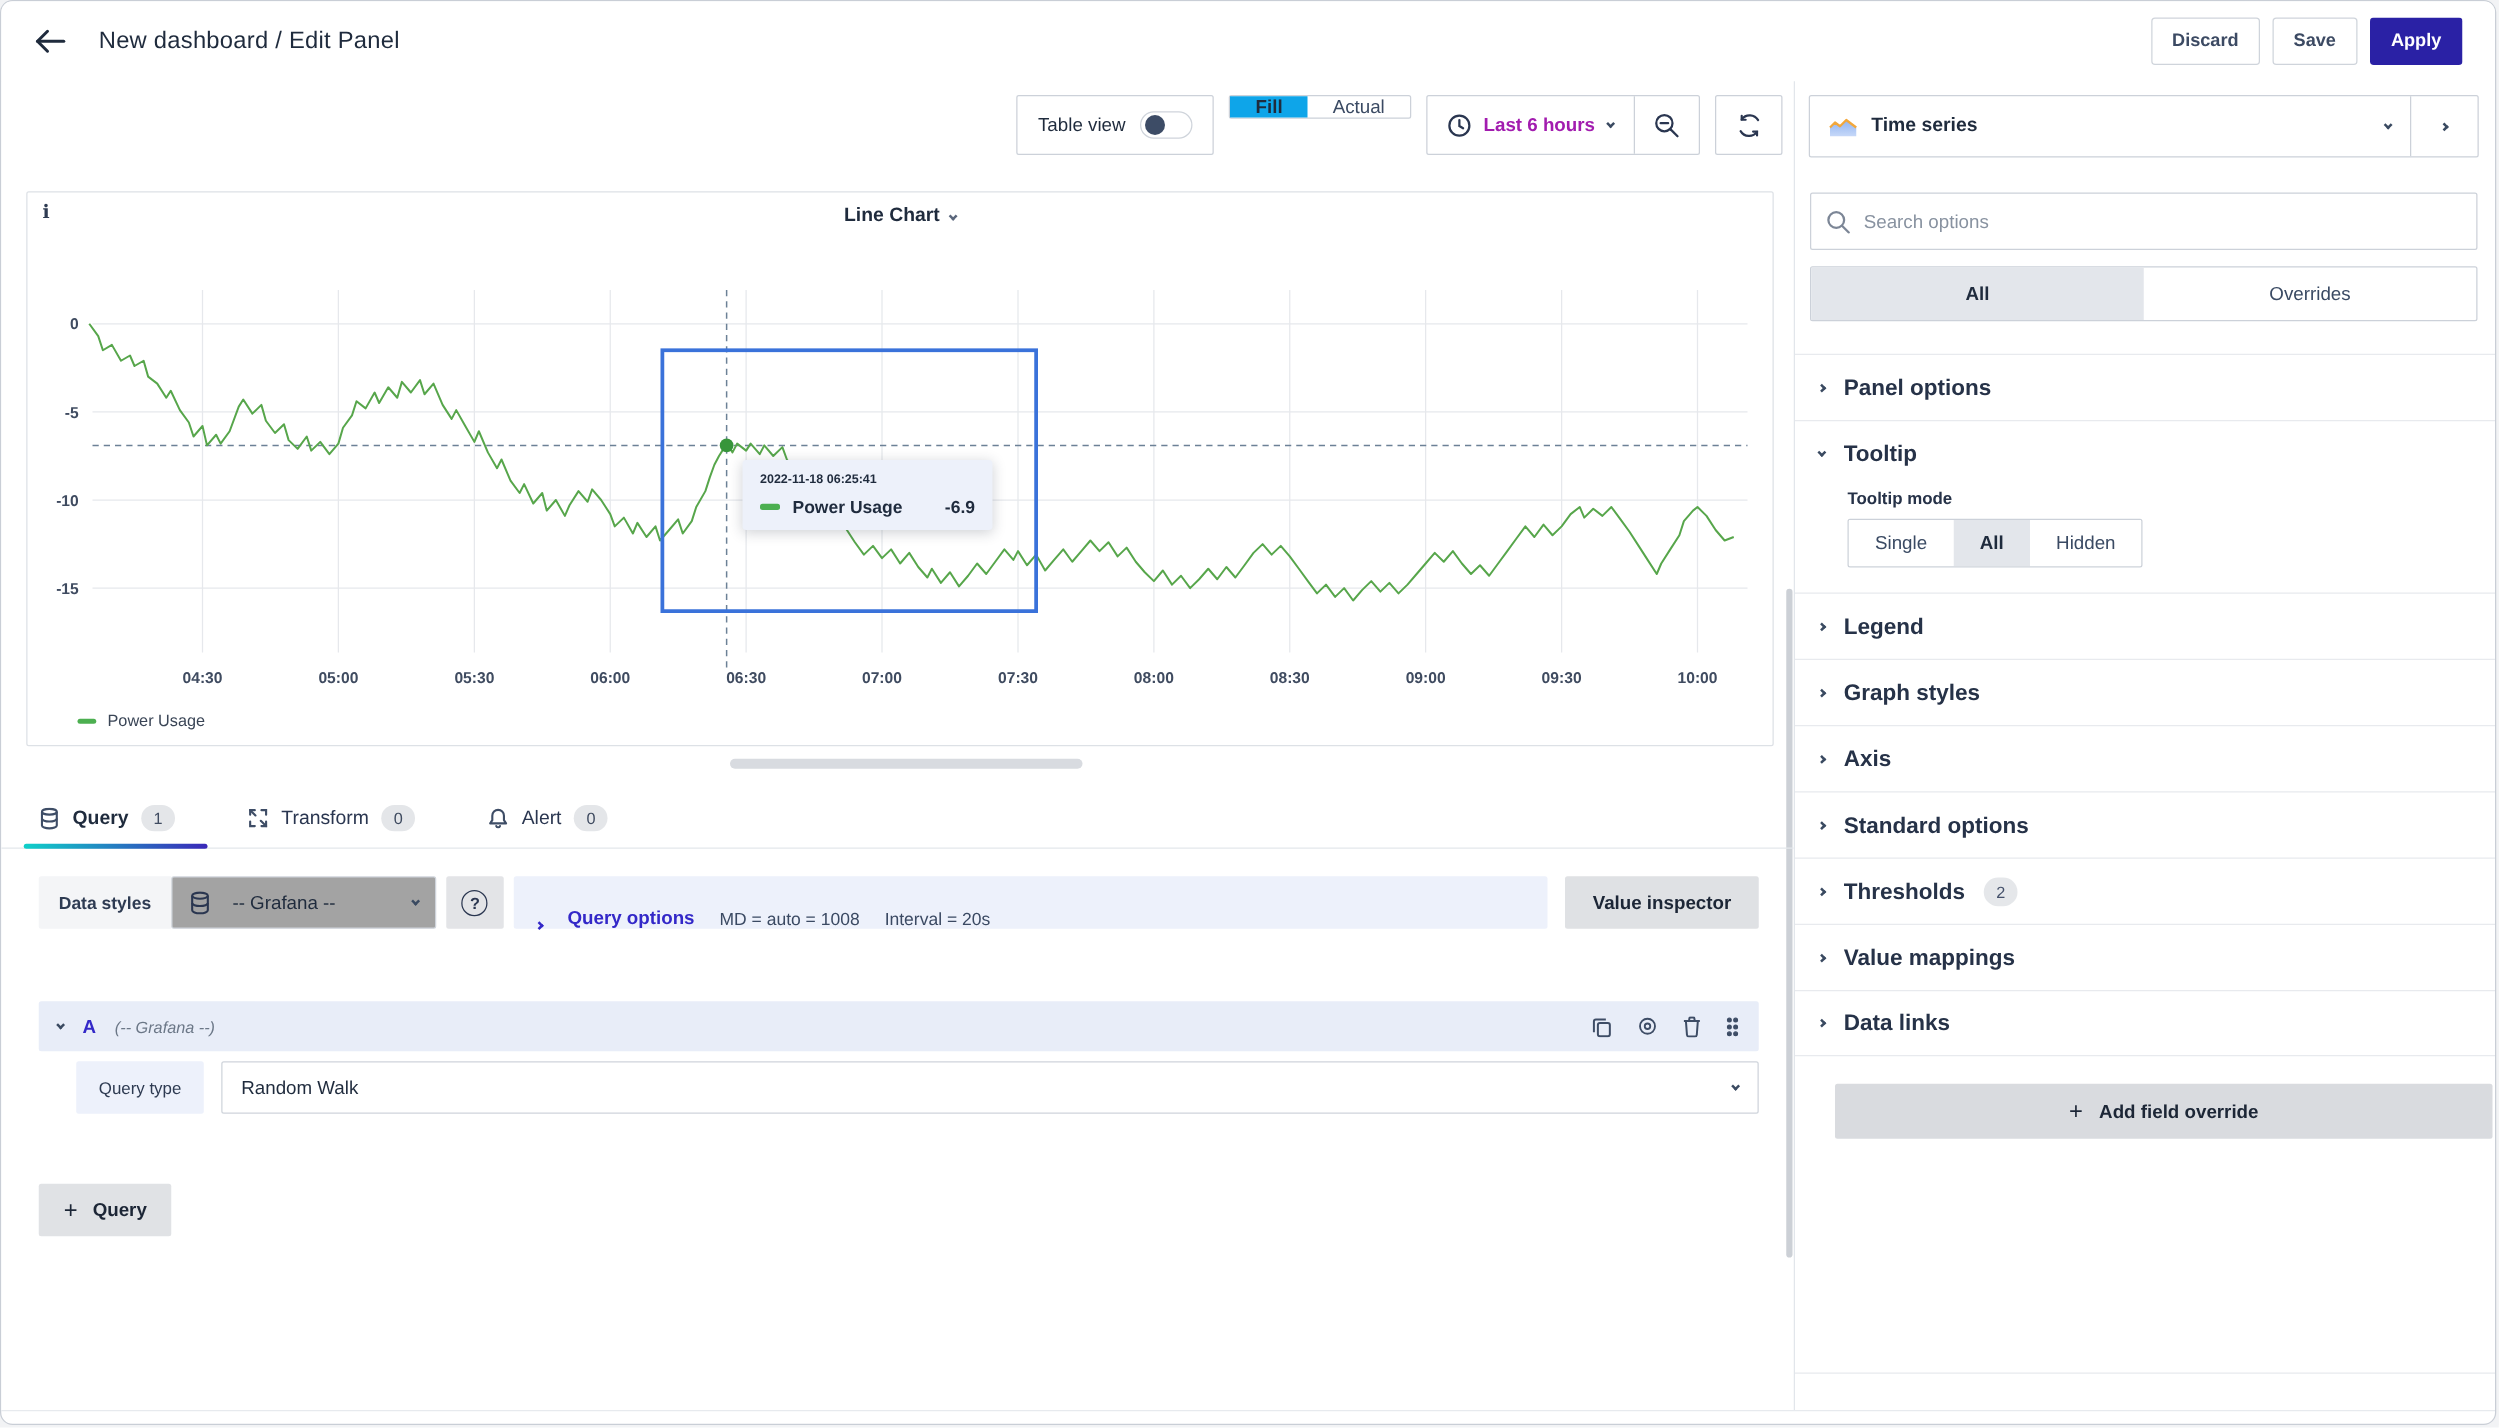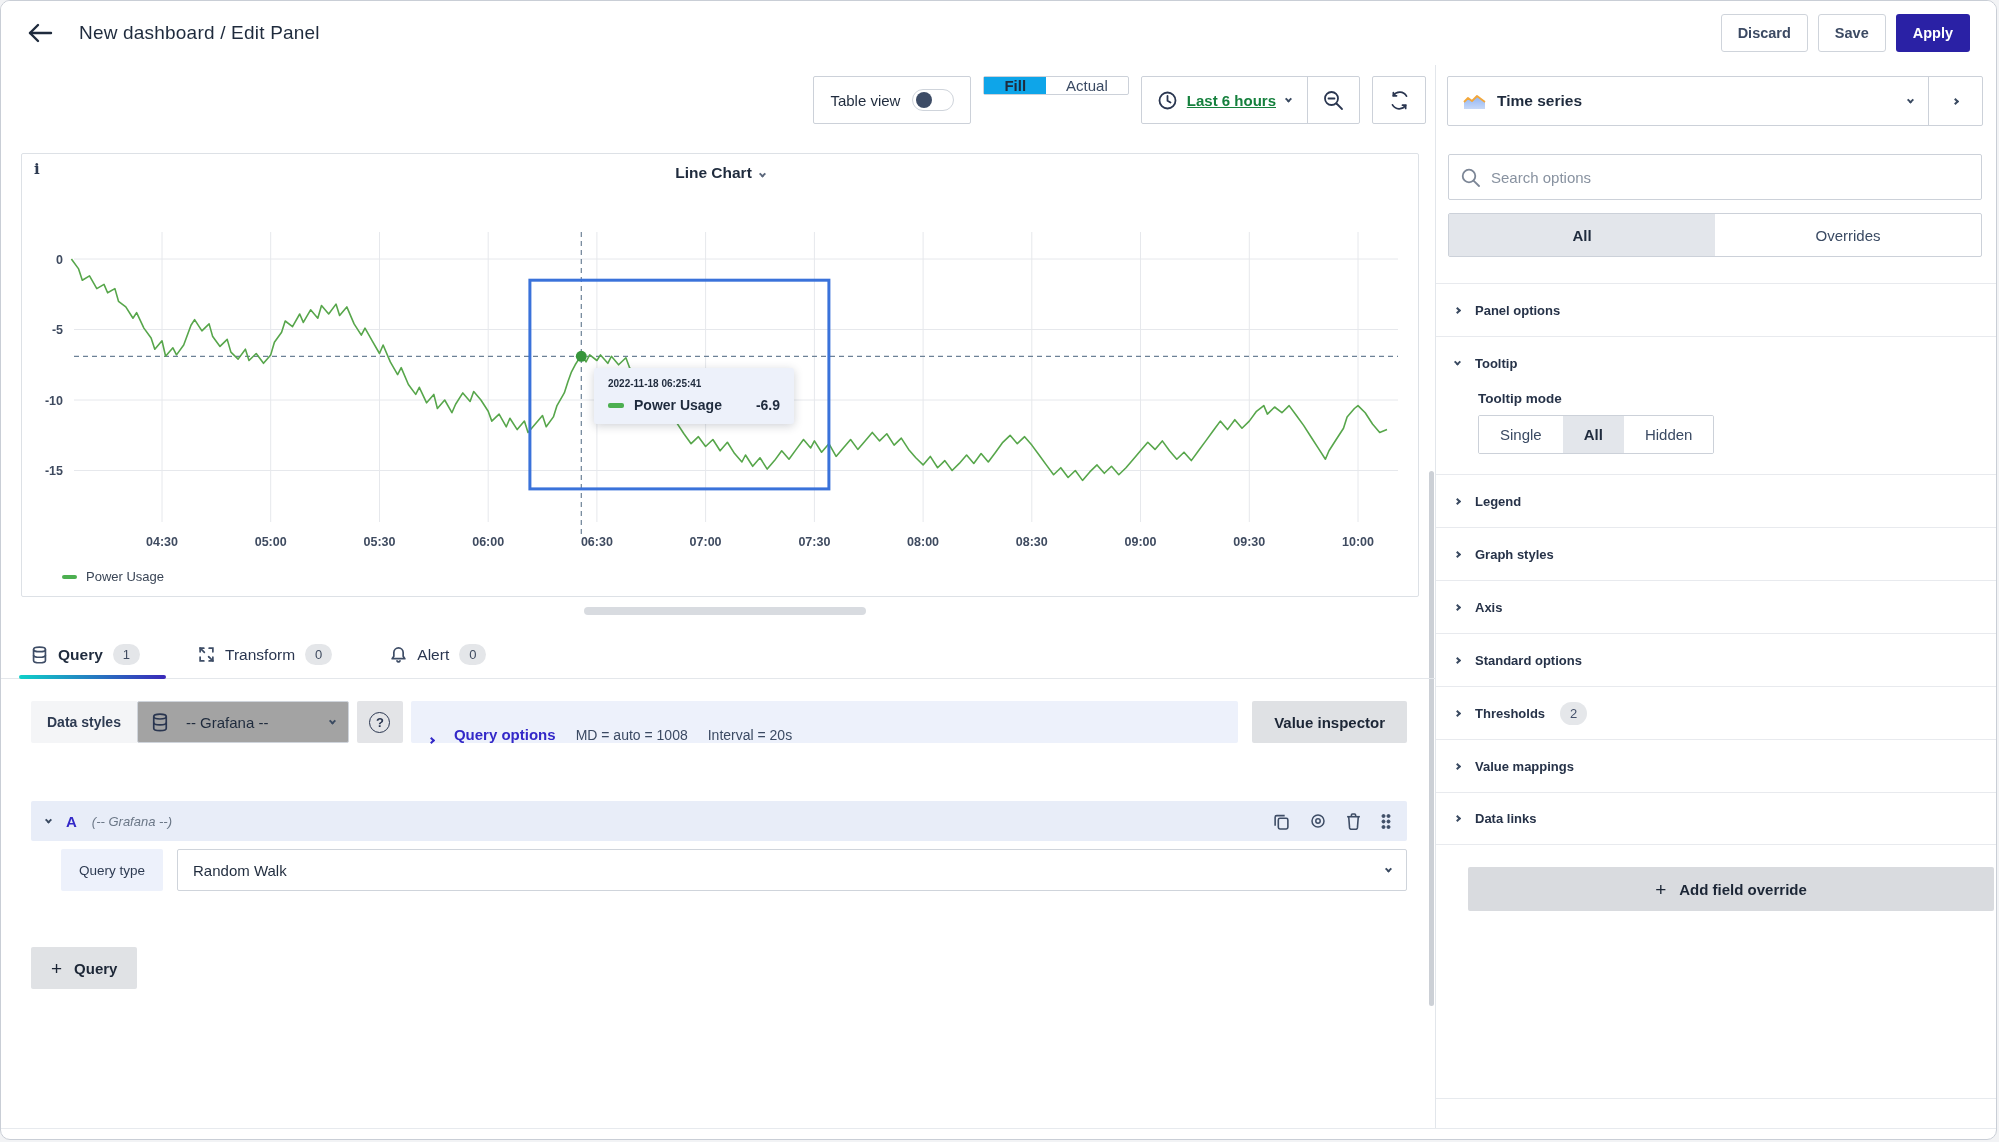--- a/index.html
+++ b/index.html
@@ -27,21 +27,21 @@
             background:#fff; height:48px; }
   .tb-label { font-size:15px; color:#1f2b3d; }
   .tableview { padding:0 16px; gap:12px; cursor:pointer; }
   .toggle { width:42px; height:22px; border:1px solid #cfd4db; border-radius:12px; position:relative; background:#fff; }
   .toggle .knob { position:absolute; left:3px; top:2px; width:16px; height:16px; border-radius:50%; background:#3d4c66; }
   .seg { display:flex; height:100%; align-items:stretch; }
   .seg > div { display:flex; align-items:center; padding:0 20px; font-size:15px; color:#3a4a63; cursor:pointer; }
   .seg > div.sel { background:#0ea5e9; color:#1f2b3d; font-weight:700;text-align:center; }
   .timebox { padding:0; }
   .timebox .main-part { display:flex; align-items:center; gap:10px; padding:0 16px; cursor:pointer; }
-  .timebox .main-part b { font-size:15px; color:#15803d;text-decoration:underline; }
+  .timebox .main-part b { font-size:15px; color:#a21caf; }
   .timebox .zoomout { border-left:1px solid #ccd1d9; width:52px; height:100%;
                       display:flex; align-items:center; justify-content:center; cursor:pointer; }
   .refresh-btn { width:54px; justify-content:center; cursor:pointer; }
 
   .chev { display:inline-block; width:7px; height:7px; border-right:2px solid #3a4a61;
           border-bottom:2px solid #3a4a61; }
   .chev.down { transform:rotate(45deg) translate(-1px,-1px); }
   .chev.right { transform:rotate(-45deg); }
   .chev.sm { width:5px; height:5px; }
 
@@ -146,21 +146,21 @@
 
   .allover { position:absolute; top:148px; left:12px; right:14px; height:44px;
              border:1px solid #ccd1d9; border-radius:2px; display:flex; }
   .allover > div { flex:1; display:flex; align-items:center; justify-content:center;
                    font-size:15px; color:#3a4a63; cursor:pointer; }
   .allover > div.sel { background:#e3e6eb; color:#1f2b3d; font-weight:700; }
 
   .opts { position:absolute; top:218px; left:0; right:0; }
   .opt-row { display:flex; align-items:center; gap:15px; height:53px; padding-left:19px;
              border-top:1px solid #e8eaee; cursor:pointer; }
-  .opt-row .lbl { font-size:13px; font-weight:700; color:#263248; }
+  .opt-row .lbl { font-size:18px; font-weight:700; color:#263248; }
   .opt-row .badge { background:#e5e7ea; color:#44506a; border-radius:12px; padding:4px 10px; font-size:13px; }
   .opt-sub { padding:2px 0 20px 42px; }
   .opt-sub .sub-label { font-size:13.5px; font-weight:700; color:#263248; margin-bottom:9px; }
   .tooltip-mode-seg { display:inline-flex; border:1px solid #ccd1d9; border-radius:2px; overflow:hidden; }
   .tooltip-mode-seg > div { padding:10px 21px; font-size:15px; color:#3a4a63; cursor:pointer; background:#fff; }
   .tooltip-mode-seg > div.sel { background:#e3e6eb; color:#1f2b3d; font-weight:700; }
 
   .add-override { position:absolute; top:672px; left:16px; right:18px; margin-top:0; height:44px;
                   background:#d9dbdf; border:none; border-radius:2px; display:flex; align-items:center;
                   justify-content:center; gap:13px; font-family:inherit; font-size:15px; font-weight:700;

